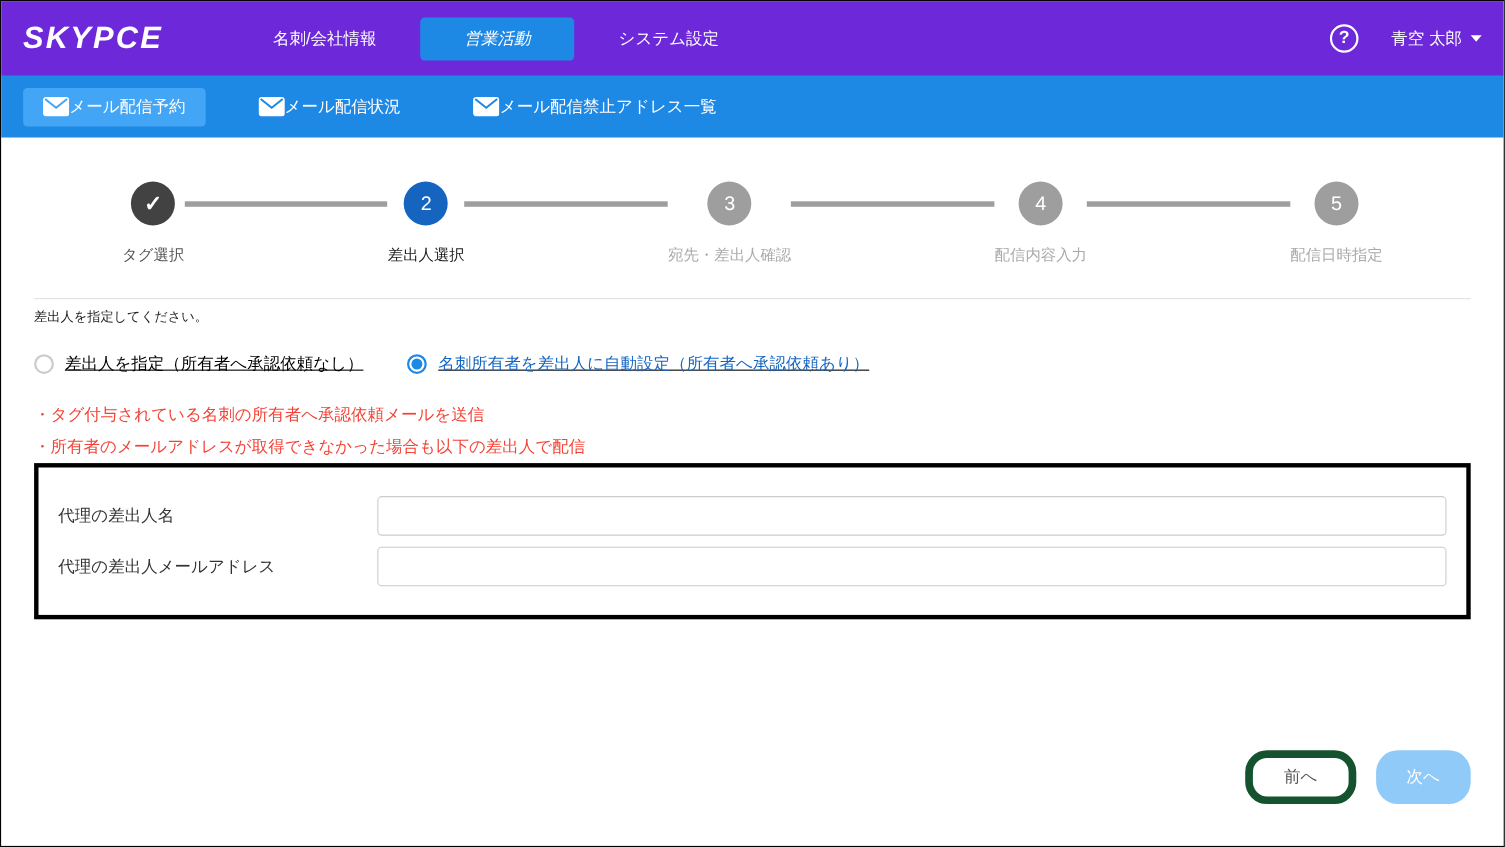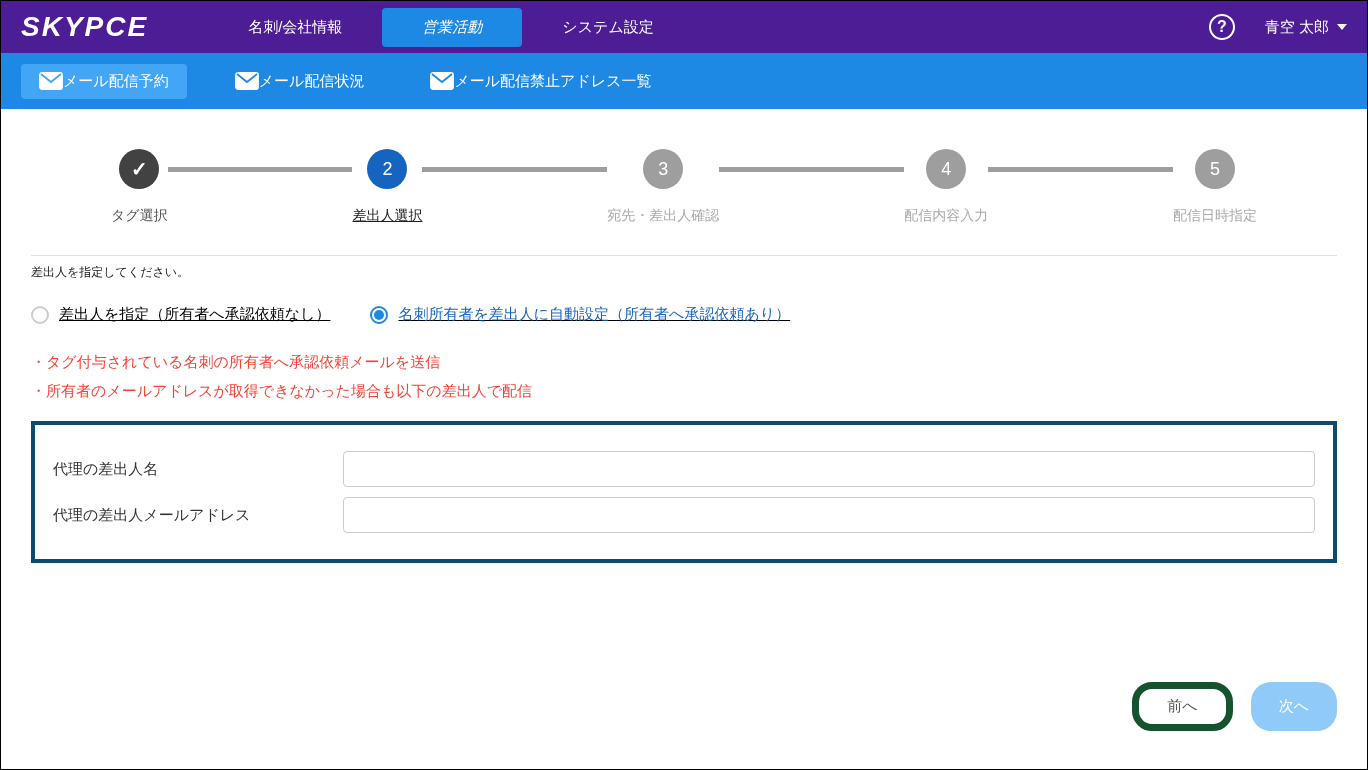--- a/index.html
+++ b/index.html
@@ -10,22 +10,22 @@
     body {
       font-family: "Hiragino Kaku Gothic ProN", "Meiryo", sans-serif;
       background: #fff;
       border: 1px solid #000;
       width: 1368px;
       height: 770px;
       overflow: hidden;
       position: relative;
     }
     .header {
-      background: #4c1d95;
-      height: 52px;
+      background: #6d28d9;
+      height: 68px;
       display: flex;
       align-items: center;
       padding: 0 20px;
       justify-content: center;
     }
     .logo {
       font-size: 28px;
       font-weight: 900;
       color: #fff;
       font-style: italic;
@@ -149,21 +149,20 @@
     }
     .step-circle.inactive {
       background: #9e9e9e;
     }
     .step-label {
       font-size: 14px;
       color: #555;
     }
     .step.active .step-label {
       color: #222;
-      text-decoration: underline;
     }
     .step.inactive .step-label {
       color: #aaa;
     }
     .step-line {
       flex: 1;
       height: 5px;
       background: #9e9e9e;
       margin-top: 18px;
     }
@@ -212,22 +211,21 @@
     .radio-item.selected .radio-label {
       color: #1565c0;
     }
     .notes {
       margin-top: 24px;
       color: #f44336;
       font-size: 15px;
       line-height: 1.9;
     }
     .highlighted-box {
-      border: 4px solid #0c4a6e;
-      margin-top: 16px;
+      border: 4px solid #000000;
       padding: 16px 18px;
     }
     .form-row {
       display: flex;
       align-items: center;
       gap: 20px;
       margin: 10px 0;
     }
     .form-label {
       width: 270px;

